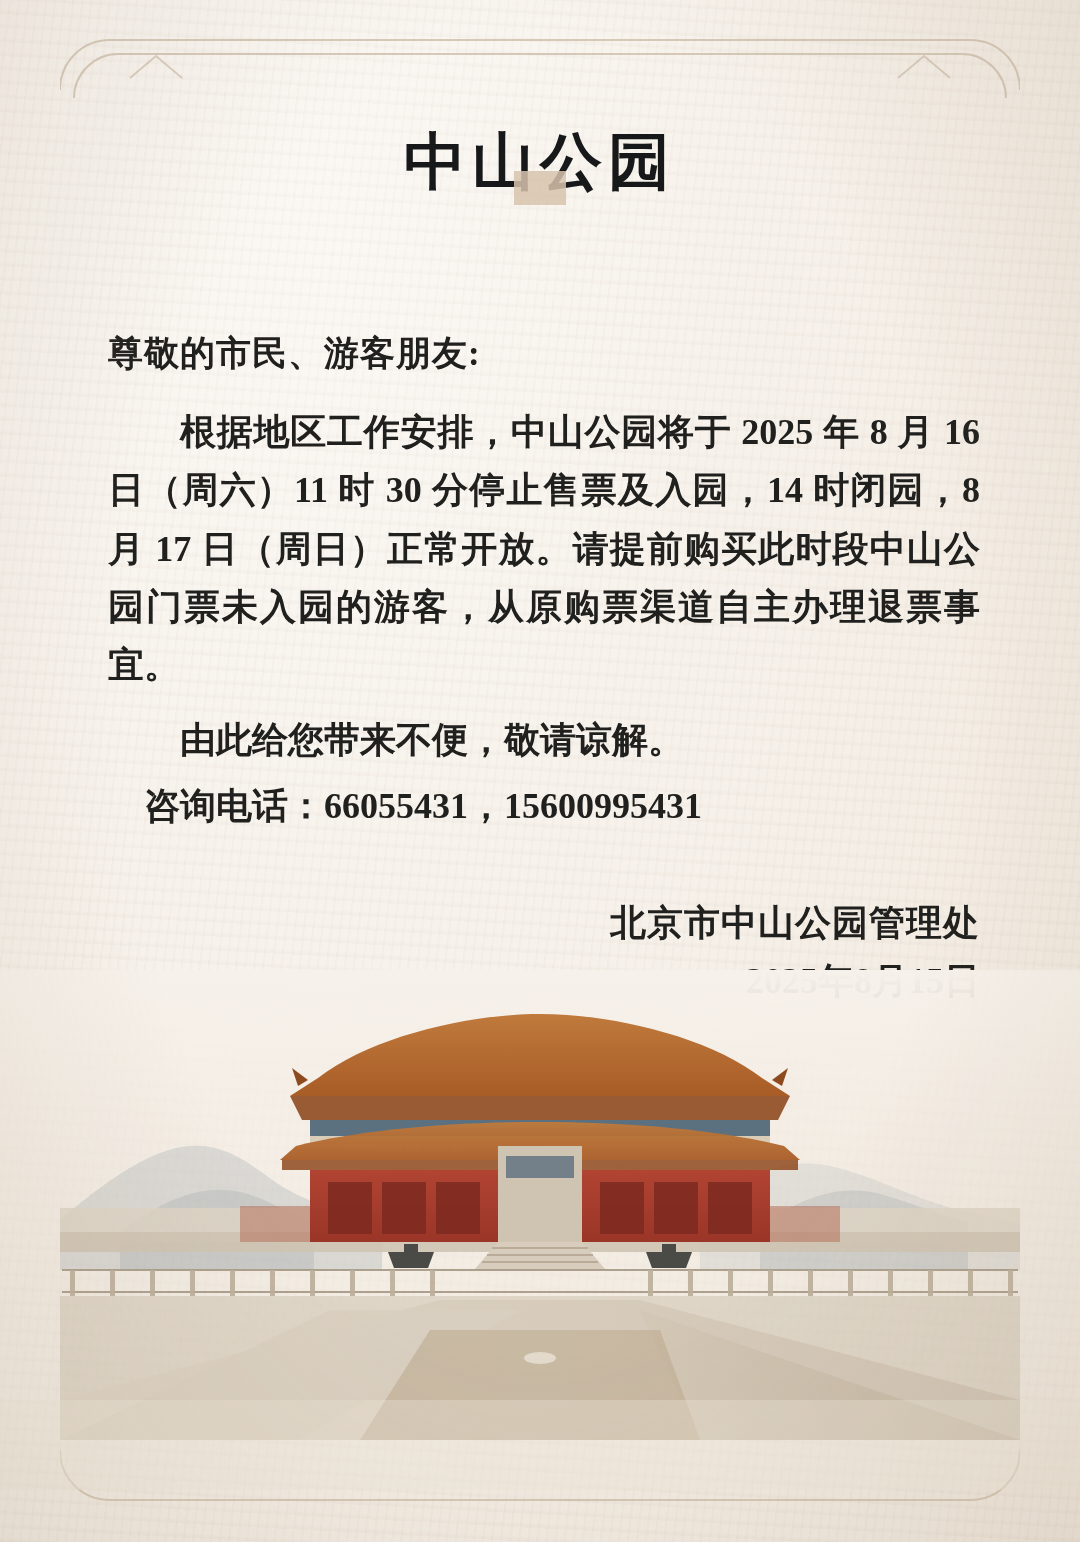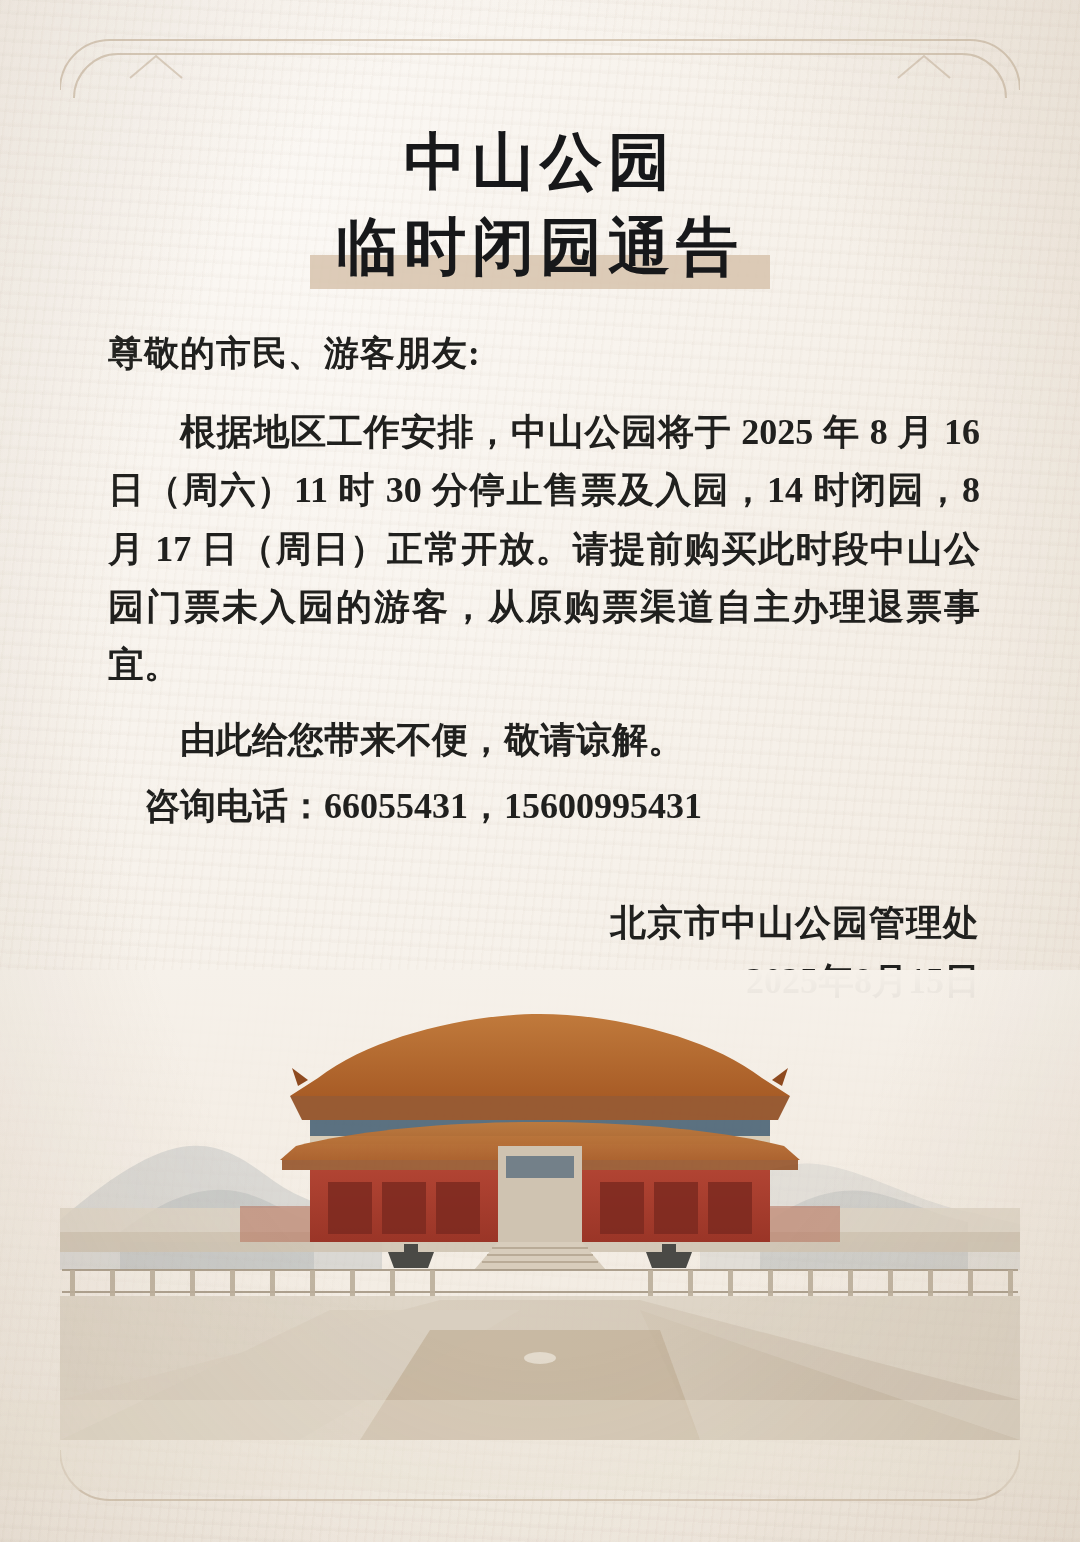--- a/index.html
+++ b/index.html
@@ -158,21 +158,20 @@
         <path d="M70,40 l26,-22 26,22"></path>
         <path d="M838,40 l26,-22 26,22"></path>
       </g>
     </svg>
   </div>
 
   <div class="title-wrap">
     <div class="title-line1">中山公园</div>
     <div class="title-line2-holder">
       <span class="title-highlight"></span>
-      <span class="title-line2">临时闭园通告</span>
     </div>
   </div>
 
   <div class="body-wrap">
     <div class="salutation">尊敬的市民、游客朋友:</div>
     <p class="para">根据地区工作安排，中山公园将于 2025 年 8 月 16 日（周六）11 时 30 分停止售票及入园，14 时闭园，8 月 17 日（周日）正常开放。请提前购买此时段中山公园门票未入园的游客，从原购票渠道自主办理退票事宜。</p>
     <p class="line-plain">由此给您带来不便，敬请谅解。</p>
     <p class="contact">咨询电话：66055431，15600995431</p>
 
     <div class="signature">

